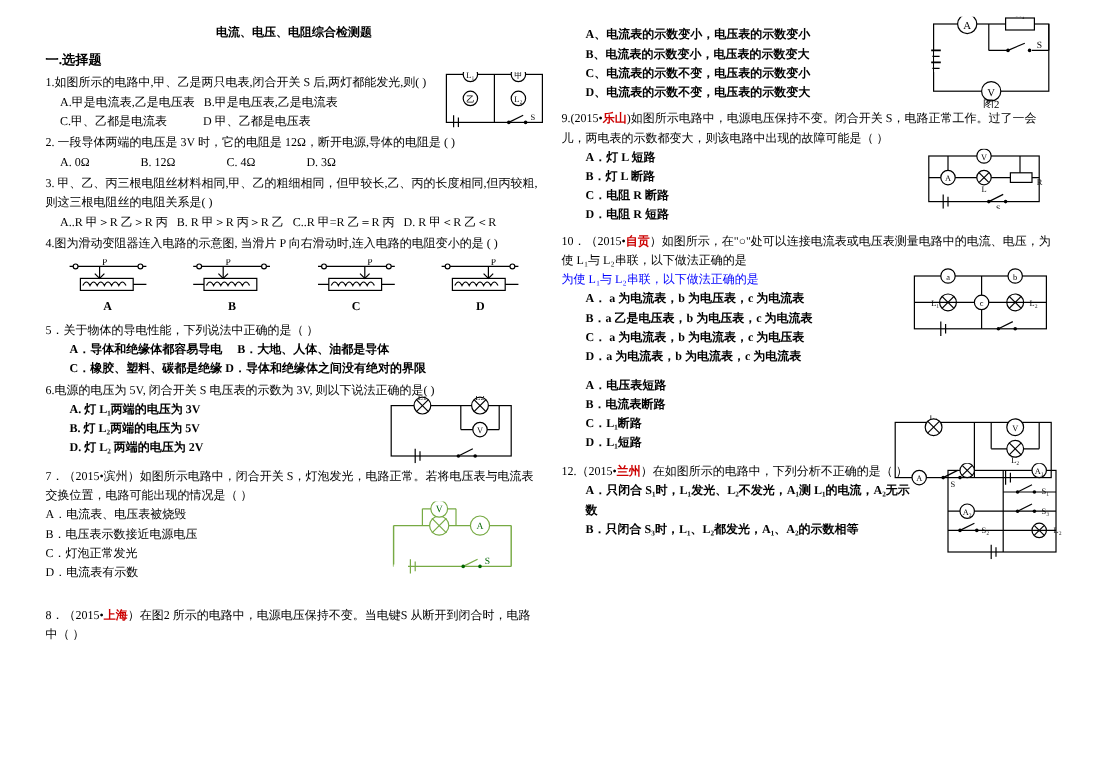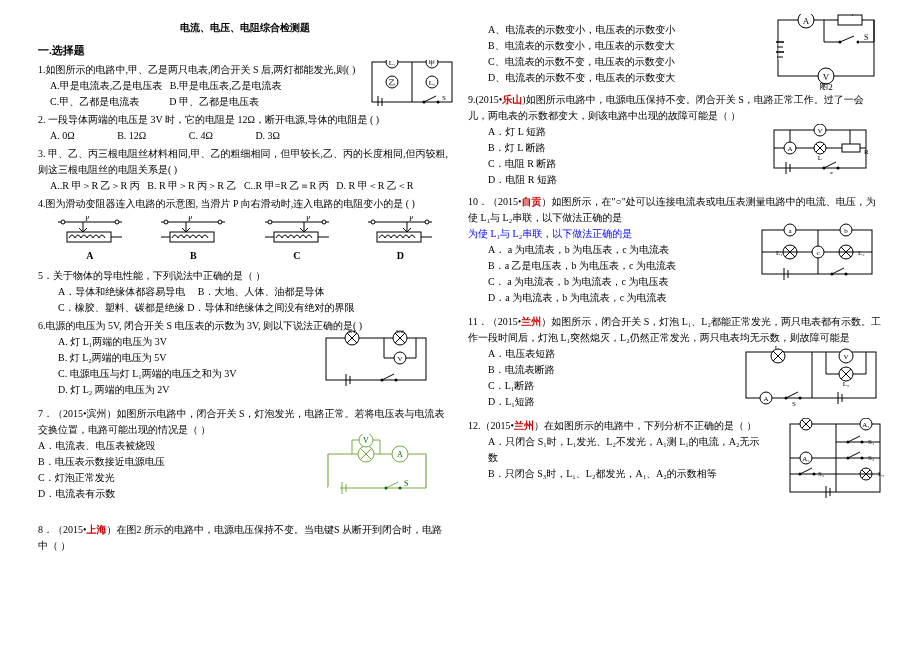--- a/index.html
+++ b/index.html
@@ -24,21 +24,21 @@
     font-size: 10px;
     font-weight: bold;
     margin-bottom: 6px;
   }
   .section-head {
     font-size: 11px;
     margin: 2px 0;
     font-weight: bold;
   }
   .q { margin: 2px 0; }
-  .q .indent { margin-left: 20px; }
+  .q .indent { margin-left: 20px; font-weight: bold; }
   .opt-row { margin-left: 12px; }
   .fig {
     position: absolute;
   }
   .fig svg { display: block; }
   .red { color: #c00; font-weight: bold; }
   .fourfig {
     display: flex;
     justify-content: space-around;
     margin: 4px 0;
@@ -178,21 +178,20 @@
     </div>
     <div class="indent">
       <span>C．橡胶、塑料、碳都是绝缘 D．导体和绝缘体之间没有绝对的界限</span>
     </div>
   </div>
 
   <div class="q rel">
     <div>6.电源的电压为 5V, 闭合开关 S 电压表的示数为 3V, 则以下说法正确的是( )</div>
     <div class="indent">A. 灯 L₁两端的电压为 3V</div>
     <div class="indent">B. 灯 L₂两端的电压为 5V</div>
-    <div class="indent">C. 电源电压与灯 L₁两端的电压之和为 3V</div>
     <div class="indent">D. 灯 L₂ 两端的电压为 2V</div>
     <div class="fig" style="right:20px; top:12px;">
       <svg width="110" height="56">
         <rect x="4" y="8" width="100" height="42" fill="none" stroke="#000"></rect>
         <circle cx="30" cy="8" r="7" fill="#fff" stroke="#000"></circle>
           <line x1="25" y1="3" x2="35" y2="13" stroke="#000"></line>
           <line x1="25" y1="13" x2="35" y2="3" stroke="#000"></line>
         <text x="30" y="3" font-size="7" text-anchor="middle">L1</text>
         <circle cx="78" cy="8" r="7" fill="#fff" stroke="#000"></circle>
           <line x1="73" y1="3" x2="83" y2="13" stroke="#000"></line>
@@ -348,21 +347,20 @@
         <line x1="26" y1="46" x2="26" y2="58" stroke="#000"></line>
           <line x1="30" y1="48" x2="30" y2="56" stroke="#000"></line>
         <line x1="74" y1="52" x2="86" y2="46" stroke="#000"></line>
           <circle cx="74" cy="52" r="1.5" fill="#000"></circle>
           <circle cx="88" cy="52" r="1.5" fill="#000"></circle>
       </svg>
     </div>
   </div>
 
   <div class="q rel" style="margin-top:8px;">
-    <div>11．（2015•<span class="red">兰州</span>）<span>如图所示，闭合开关 S，灯泡 L₁、L₂都能正常发光，两只电表都有示数。工作一段时间后，灯泡 L₁突然熄灭，L₂仍然正常发光，两只电表均无示数，则故障可能是</span></div>
     <div class="indent">A．电压表短路</div>
     <div class="indent">B．电流表断路</div>
     <div class="indent">C．L₁断路</div>
     <div class="indent">D．L₁短路</div>
     <div class="fig" style="right:0; top:32px;">
       <svg width="140" height="60">
         <rect x="4" y="6" width="130" height="46" fill="none" stroke="#000"></rect>
         <line x1="70" y1="6" x2="70" y2="52" stroke="#000"></line>
         <text x="36" y="4" font-size="7" text-anchor="middle">L₁</text>
         <circle cx="36" cy="10" r="7" fill="#fff" stroke="#000"></circle>

